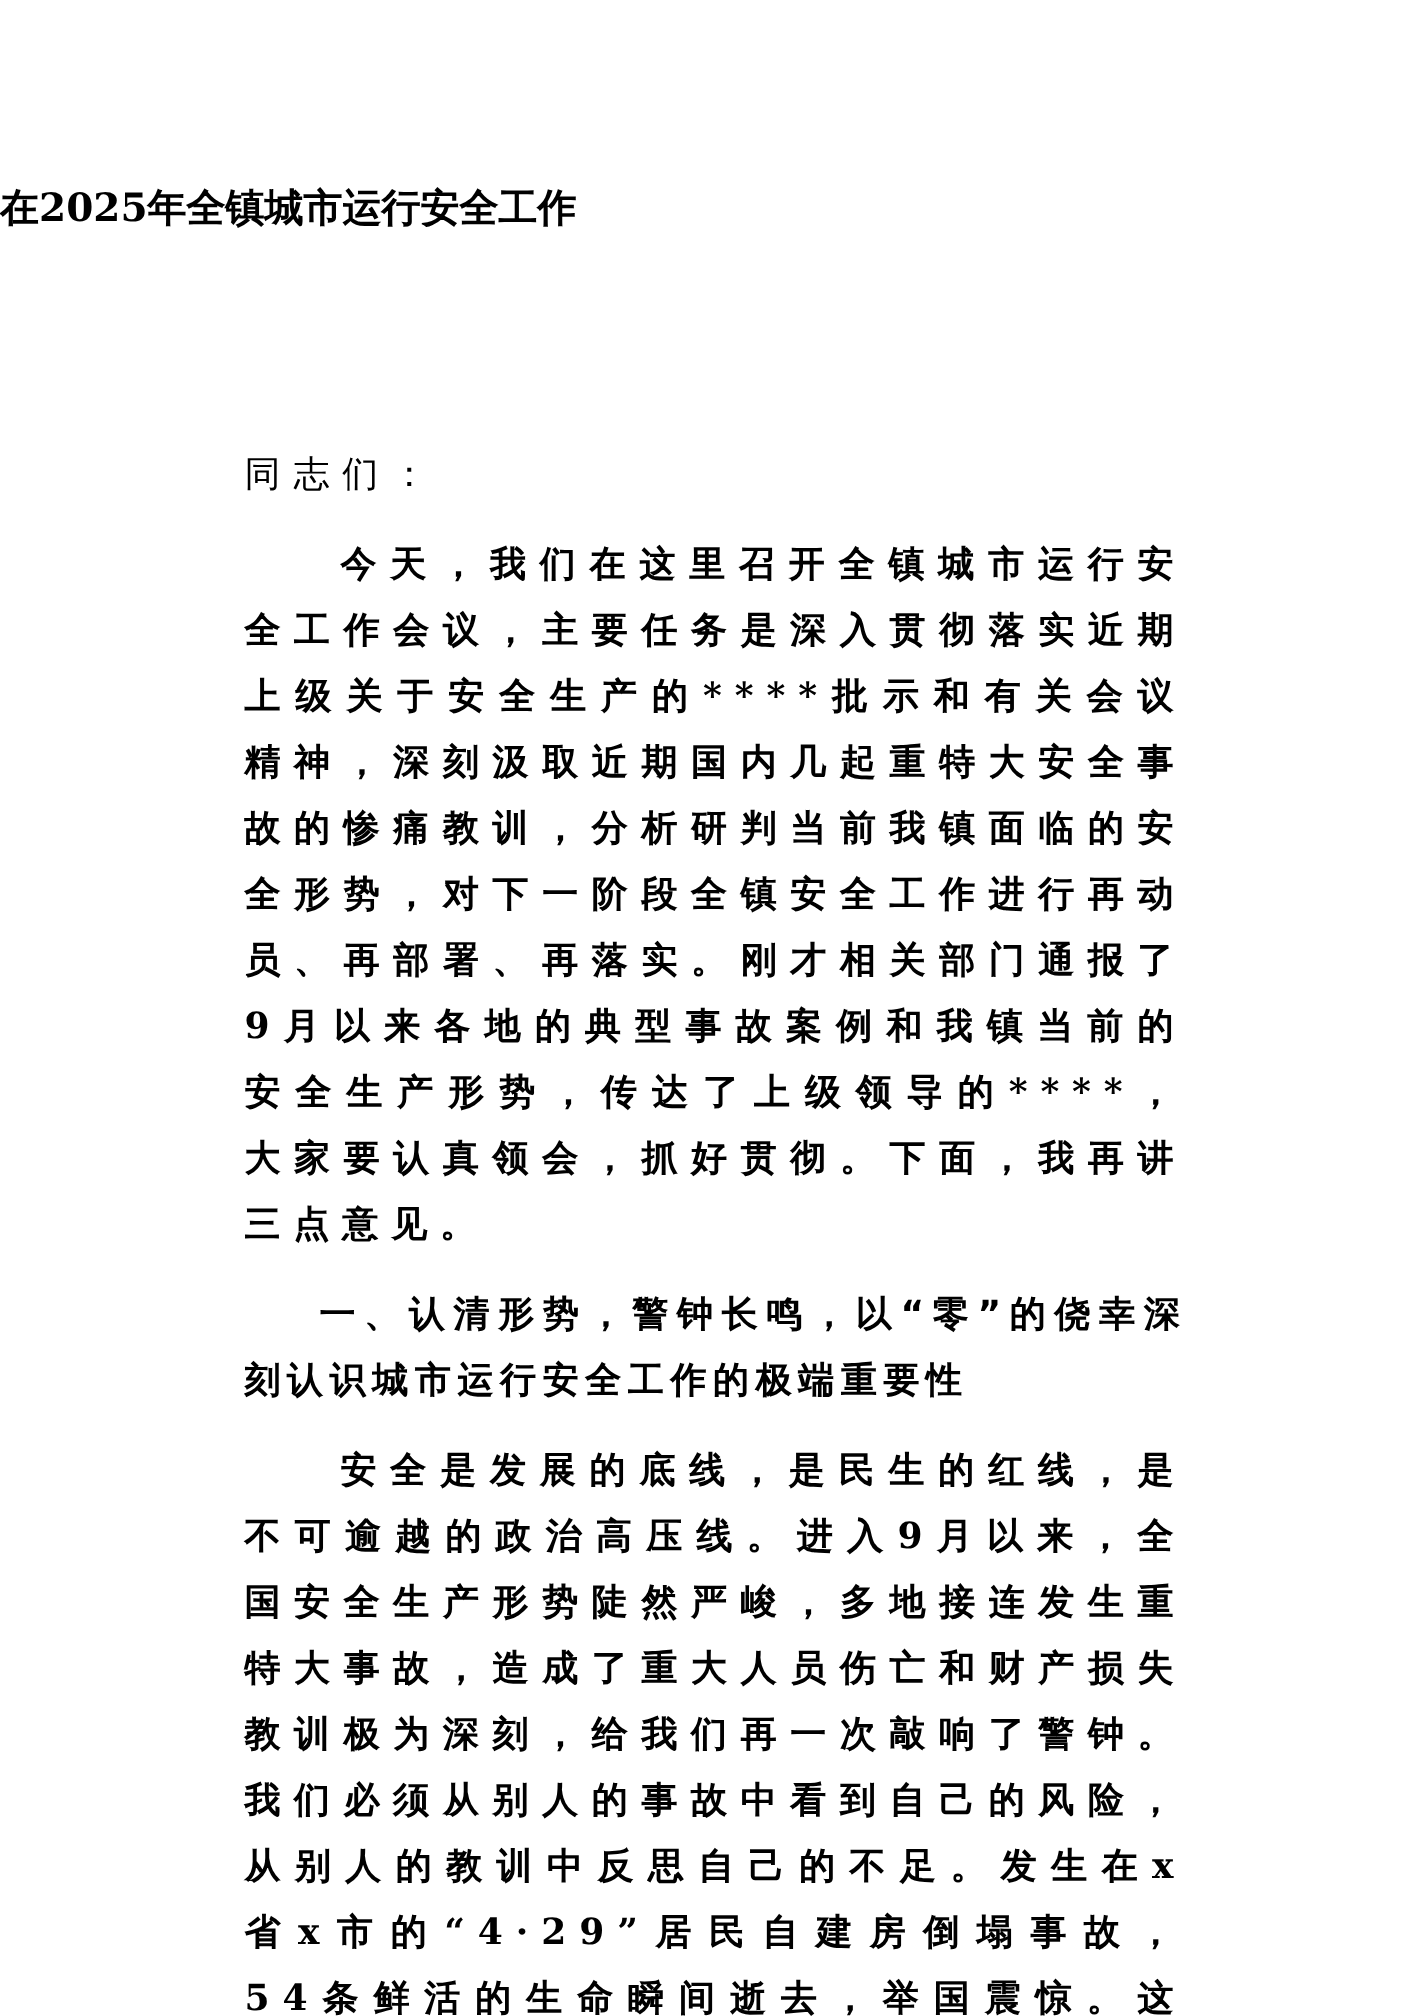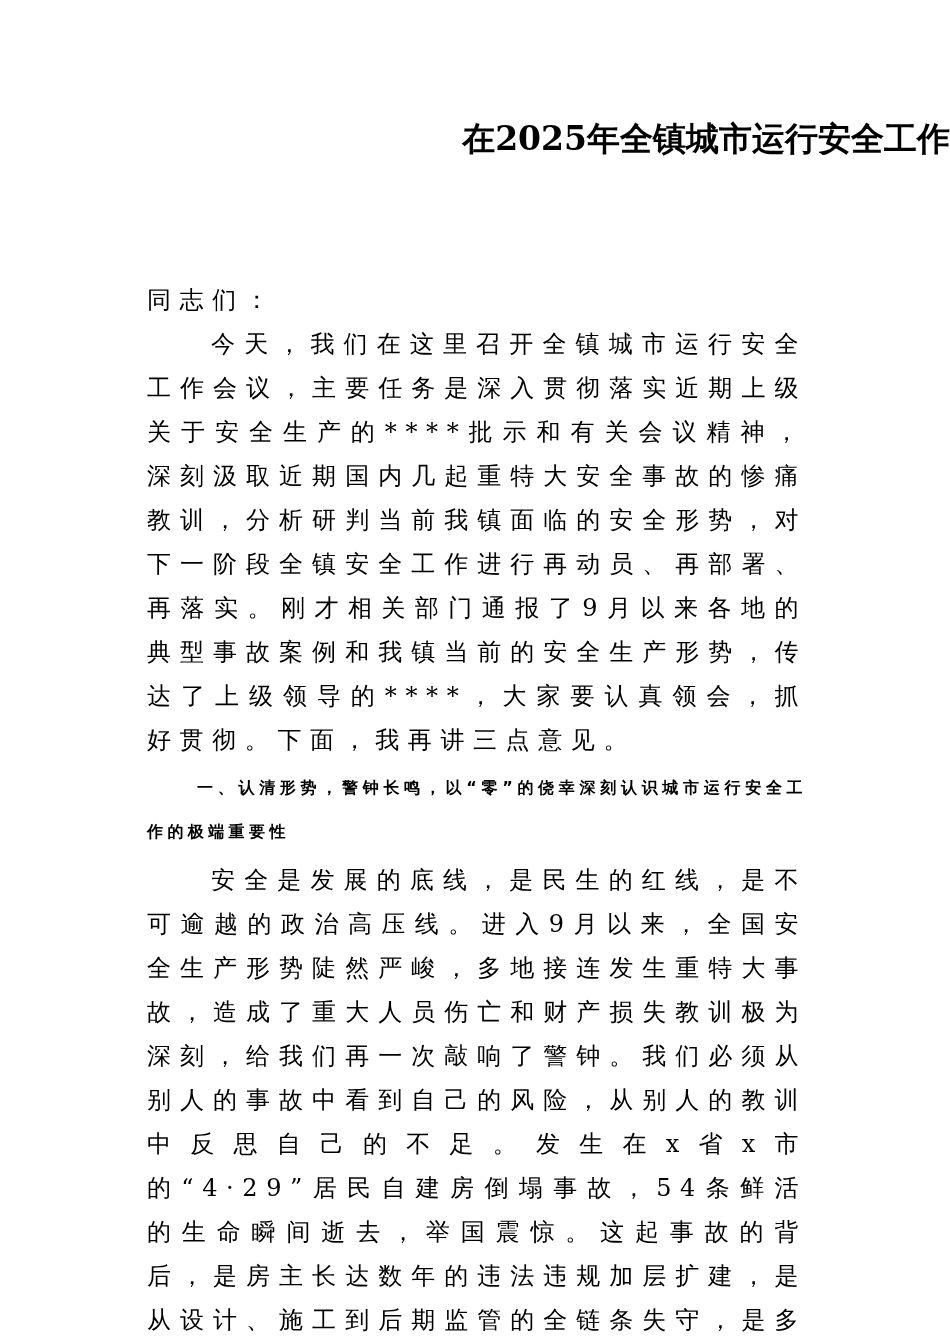--- a/index.html
+++ b/index.html
@@ -20,49 +20,49 @@
     top: 0;
     width: 950px;
     height: 1344px;
     background: #ffffff;
   }
   .title {
     position: absolute;
     left: 0;
     width: 950px;
     top: 116px;
-    text-align: right;
+    text-align: left;
     font-family: "DejaVu Serif", "Liberation Serif", serif;
     font-weight: bold;
-    font-size: 33px;
+    font-size: 26px;
     line-height: 46px;
     letter-spacing: 0px;
   }
   .title .line { display: block; }
   .body-text {
     position: absolute;
     left: 147px;
     top: 278px;
     width: 660px;
     font-family: "DejaVu Serif", "Liberation Serif", serif;
     font-size: 24px;
     line-height: 44px;
     letter-spacing: 8.6px;
     text-align: justify;
   }
   .body-text p {
-    margin: 0;
+    margin: 16px;
     padding: 0;
   }
   .salutation { text-indent: 0; }
-  .para { text-indent: 64px; }
+  .para { text-indent: 64px; font-weight: bold; }
   .heading {
     font-family: "DejaVu Sans", "Liberation Sans", sans-serif;
     font-weight: bold;
-    font-size: 16px;
+    font-size: 24px;
     letter-spacing: 4.4px;
     text-indent: 50px;
     margin-top: 4px !important;
     margin-bottom: 4px !important;
   }
 </style>
 </head>
 <body>
 
 <div class="page">

